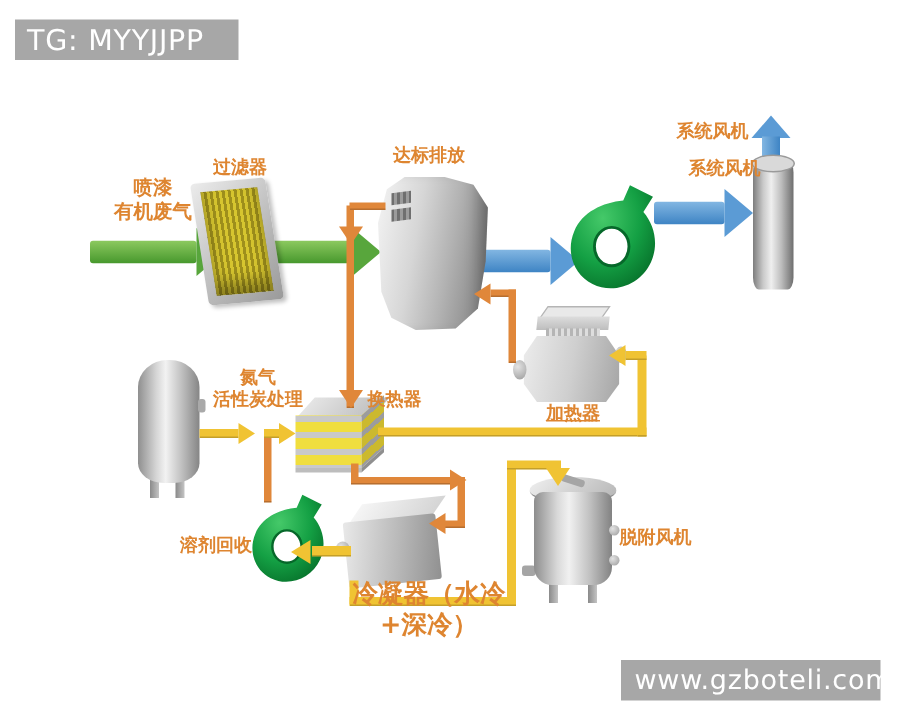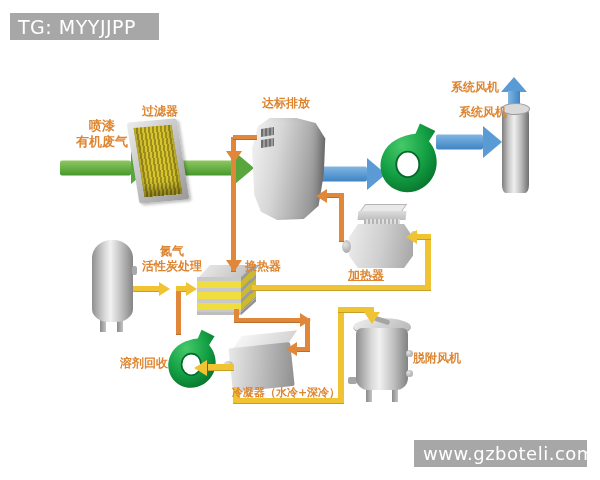--- a/index.html
+++ b/index.html
@@ -13,23 +13,23 @@
   
   .lbl{position:absolute;color:#de8530;font-weight:bold;font-size:12px;line-height:1.25;
        text-align:center;white-space:pre-line;z-index:6;}
   #l-inlet{left:64px;top:118px;width:76px;font-size:13px;}
   #l-filter{left:136px;top:104px;width:48px;}
   #l-carbon{left:250px;top:96px;width:72px;}
   #l-sysfan{left:412px;top:105px;width:62px;margin-left:40px;}
   #l-discharge{left:446px;top:80px;width:58px;}
   #l-nitrogen{left:141px;top:244px;width:62px;}
   #l-hx{left:239px;top:259px;width:48px;}
-  #l-heater{left:342px;top:268px;width:48px;text-decoration:underline;}
+  #l-heater{left:358px;top:268px;width:48px;text-decoration:underline;}
   #l-desfan{left:116px;top:356px;width:56px;}
-  #l-condenser{left:230px;top:386px;width:112px;font-size:11px;}
+  #l-condenser{left:230px;top:386px;width:112px;font-size:17px;}
   #l-solvent{left:409px;top:351px;width:56px;}
   
   .ba{position:absolute;z-index:2;}
   .ba .sh{position:absolute;left:0;top:50%;transform:translateY(-50%);height:15px;
           width:calc(100% - 19px);border-radius:2px;}
   .ba .tp{position:absolute;right:0;top:50%;transform:translateY(-50%);width:0;height:0;
           border-top:16px solid transparent;border-bottom:16px solid transparent;}
   .ba.green .sh{background:linear-gradient(180deg,#8cc95f,#47982d);}
   .ba.green .tp{border-left:19px solid #58a63c;}
   .ba.blue .sh{background:linear-gradient(180deg,#82b6e2,#3e84c4);}

